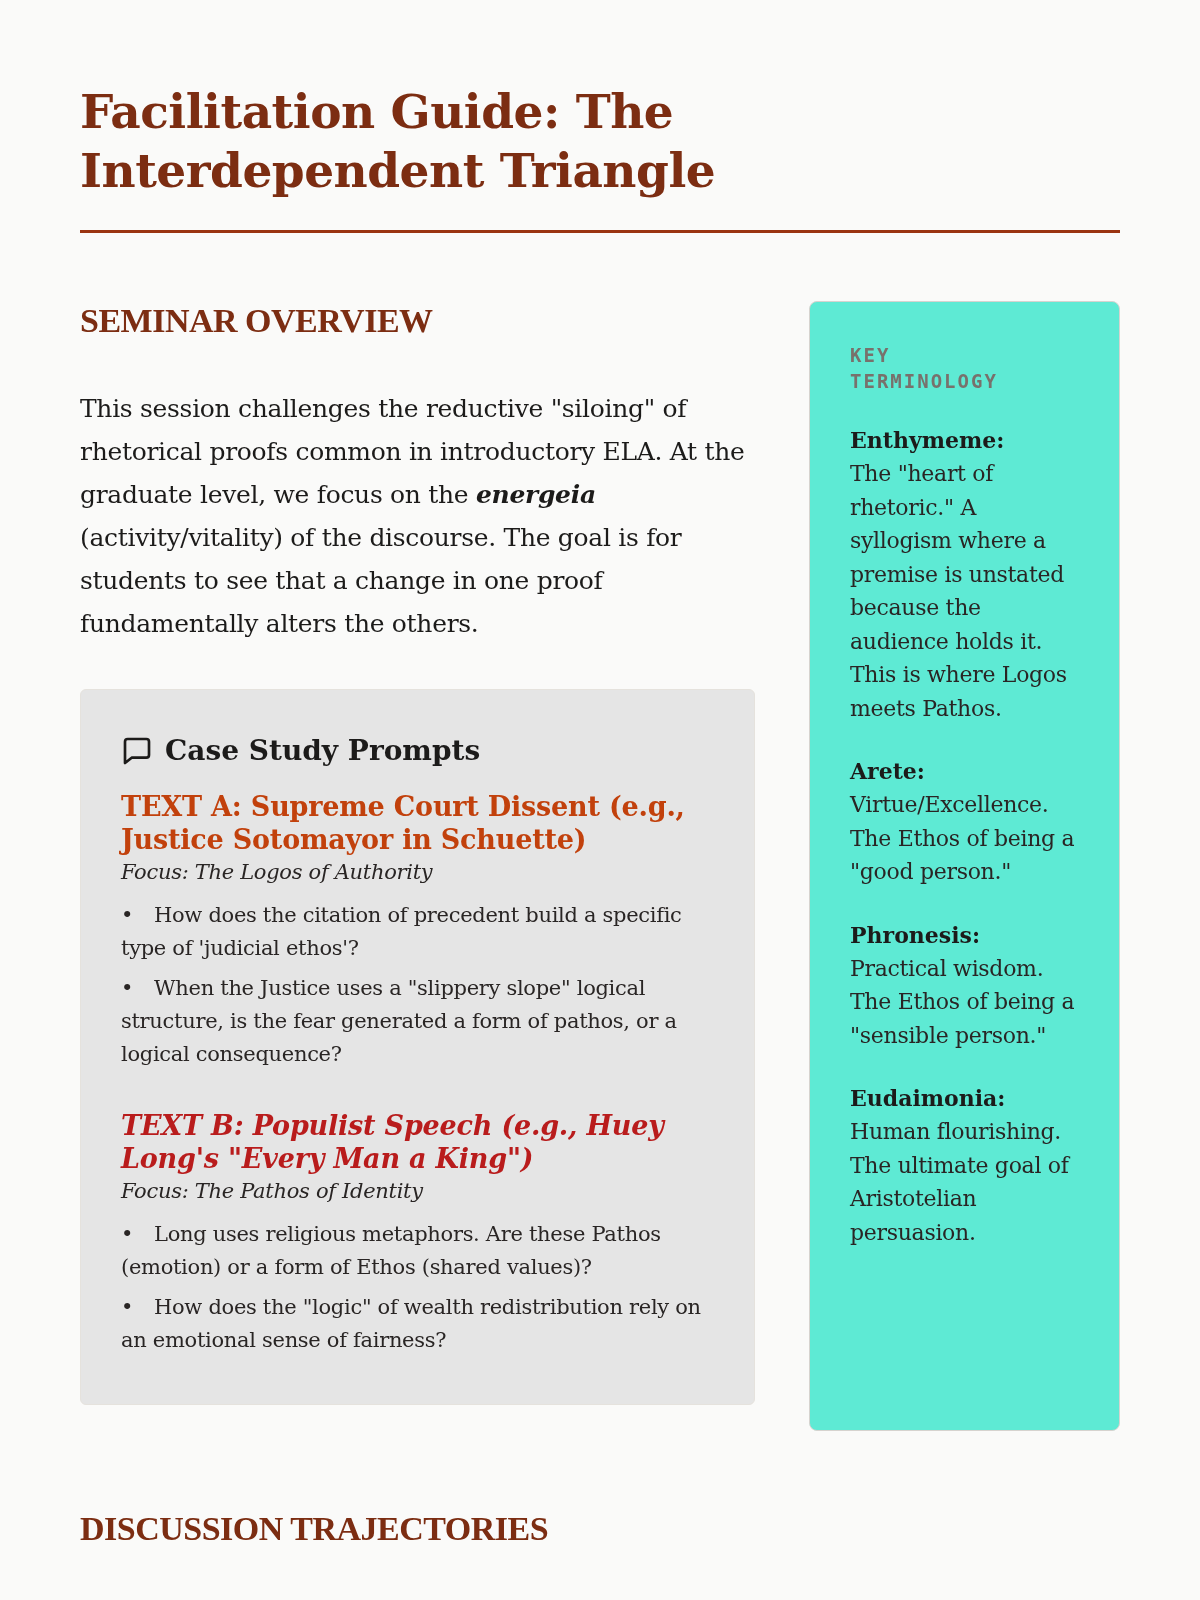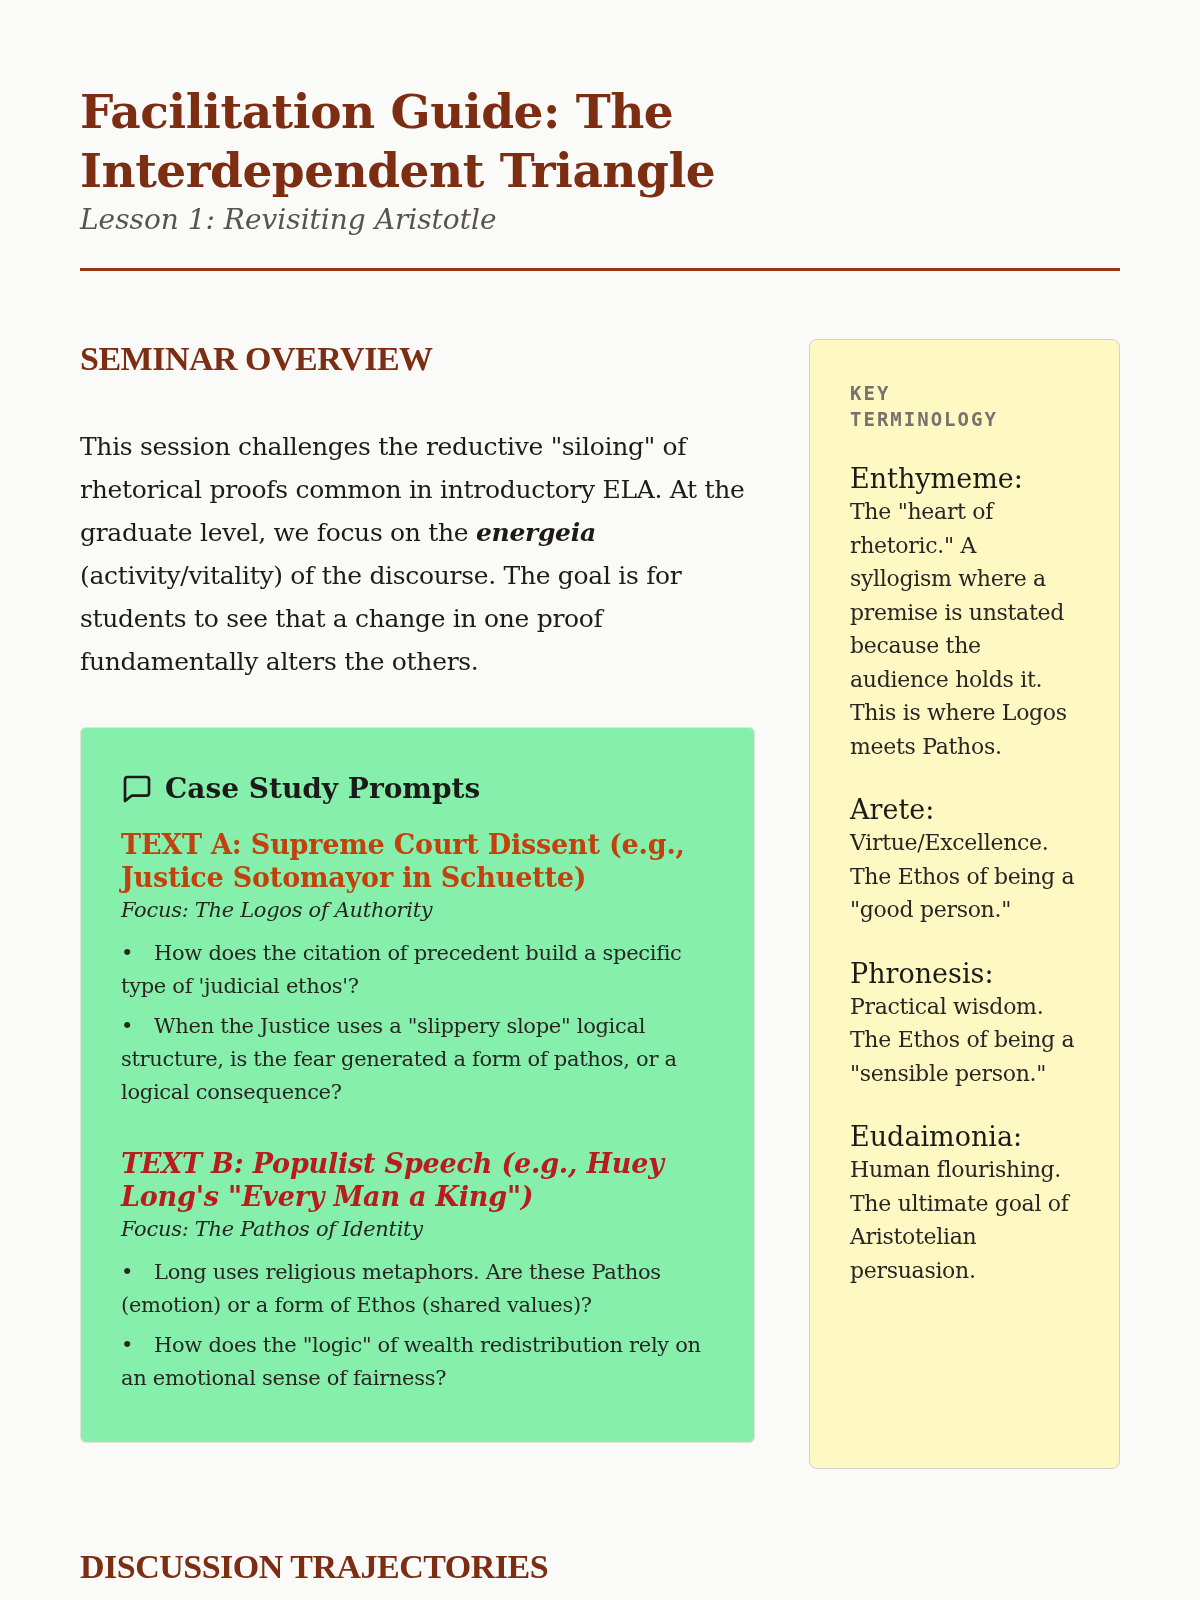--- a/index.html
+++ b/index.html
@@ -63,21 +63,21 @@
       line-height: 43px;
       color: #1c1b1a;
       letter-spacing: -0.3px;
     }
     .overview-text em {
       font-weight: bold;
       font-style: italic;
     }
     .card {
       margin-top: 44px;
-      background: #86efac;
+      background: #e5e5e5;
       border: 1px solid #e5e2dd;
       border-radius: 6px;
       padding: 44px 40px 40px 40px;
       width: 675px;
     }
     .card-title {
       display: flex;
       align-items: center;
       gap: 12px;
       font-size: 28px;
@@ -118,63 +118,62 @@
       position: relative;
     }
     .case-list li .bullet {
       display: inline-block;
       width: 33px;
       font-size: 21px;
     }
     .sidebar {
       width: 311px;
       height: 1130px;
-      background: #fef9c3;
+      background: #5eead4;
       border: 1px solid #d6d3cf;
       border-radius: 8px;
       padding: 40px 40px;
     }
     .sidebar-heading {
       font-family: "DejaVu Sans Mono", "Liberation Mono", monospace;
       font-size: 19px;
       font-weight: bold;
       letter-spacing: 2px;
       line-height: 26px;
       color: #78716c;
       text-transform: uppercase;
       width: 200px;
     }
     .term {
       margin-top: 30px;
     }
     .term:first-of-type { margin-top: 28px; }
     .term-name {
-      font-size: 27px;
-      font-weight: normal;
+      font-size: 22px;
+      font-weight: bold;
       line-height: 33px;
       color: #1c1b1a;
     }
     .term-def {
       font-size: 22px;
       line-height: 33.5px;
       color: #292524;
       letter-spacing: -0.3px;
     }
     .trajectories {
       margin-top: 78px;
     }
   </style>
 </head>
 <body>
 
 <div class="page">
 
   <header>
     <h1 class="doc-title">Facilitation Guide: The Interdependent Triangle</h1>
-    <div class="doc-subtitle">Lesson 1: Revisiting Aristotle</div>
     <div class="header-rule"></div>
   </header>
 
   <div class="grid">
 
     <main class="main-col">
       <h2 class="section-heading">SEMINAR OVERVIEW</h2>
       <p class="overview-text"><span>This session challenges the reductive "siloing" of rhetorical proofs common in introductory ELA. At the graduate level, we focus on the </span><em>energeia</em><span> (activity/vitality) of the discourse. The goal is for students to see that a change in one proof fundamentally alters the others.</span></p>
 
       <section class="card">

